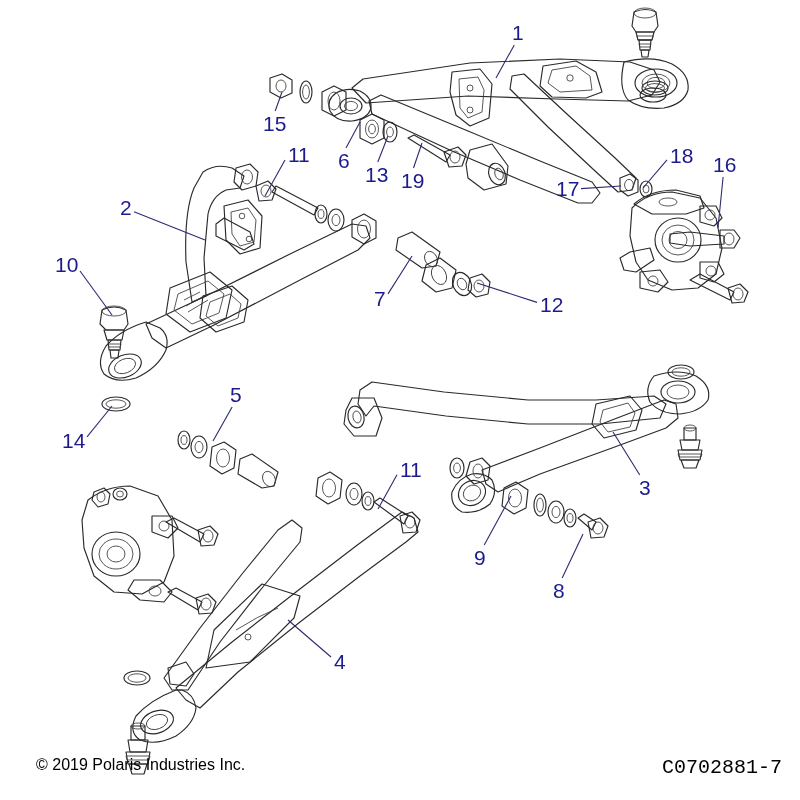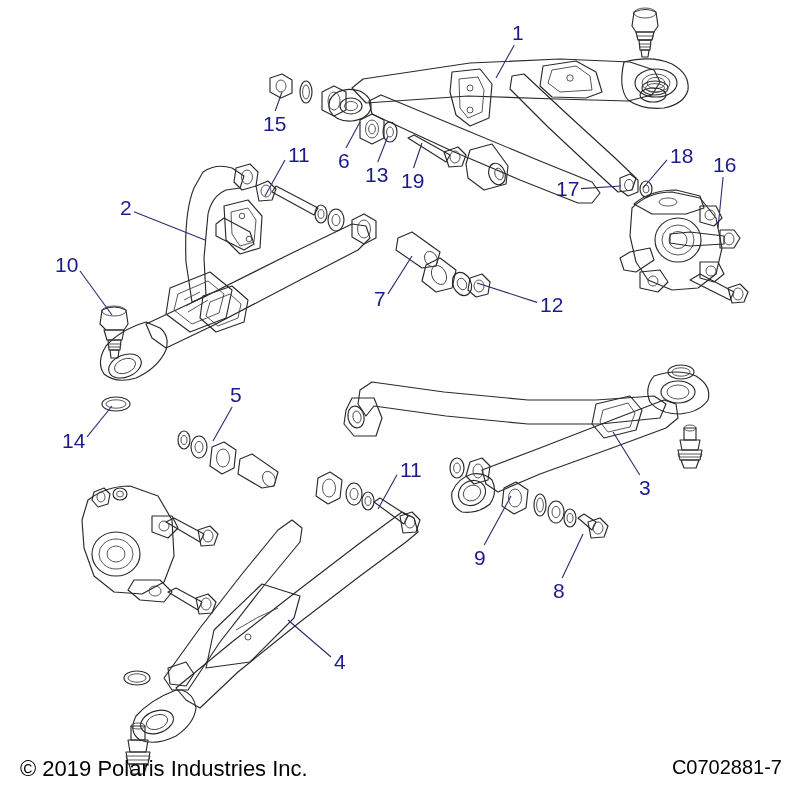--- a/index.html
+++ b/index.html
@@ -3,24 +3,24 @@
 <meta charset="utf-8">
 <style>
   html,body{margin:0;padding:0;background:#ffffff;}
   body{width:800px;height:800px;overflow:hidden;
        font-family:"Liberation Sans",sans-serif;}
   #page{position:relative;width:800px;height:800px;background:#fff;}
   svg.diagram{position:absolute;left:0;top:0;width:800px;height:800px;}
   .callout{font-family:"Liberation Sans",sans-serif;font-size:21px;
            fill:#1b1b8f;font-weight:400;}
   .leader{stroke:#2b2b6e;stroke-width:1.1;fill:none;}
-  .footer-left{position:absolute;left:20px;top:756px;font-size:22px;color:#000;
+  .footer-left{position:absolute;left:36px;top:756px;font-size:16px;color:#000;
                font-family:"Liberation Sans",sans-serif;white-space:nowrap;}
   .footer-right{position:absolute;right:18px;top:756px;font-size:20px;color:#000;
-                font-family:Liberation Sans, sans-serif;white-space:nowrap;}
+                font-family:Liberation Mono, monospace;white-space:nowrap;}
   .ln{stroke:#2a2a2a;stroke-width:1.15;fill:none;stroke-linejoin:round;stroke-linecap:round;}
   .ln-thin{stroke:#3a3a3a;stroke-width:0.85;fill:none;}
 </style>
 </head>
 <body>
 
 <div id="page">
 
 <svg class="diagram" viewBox="0 0 800 800">
 

